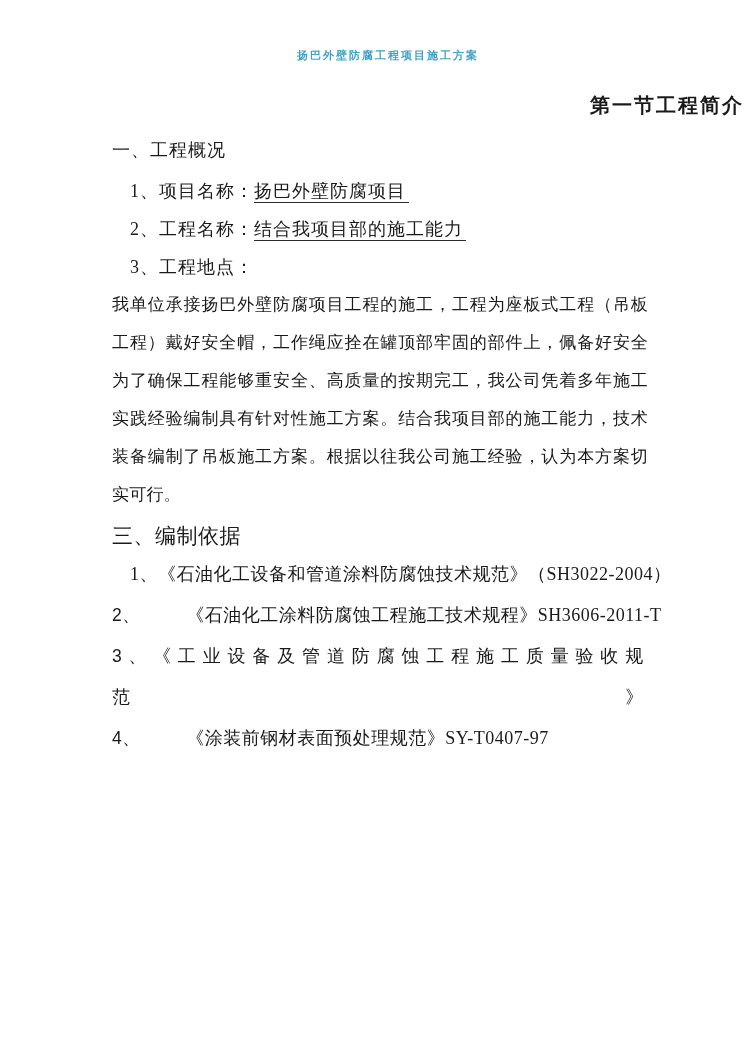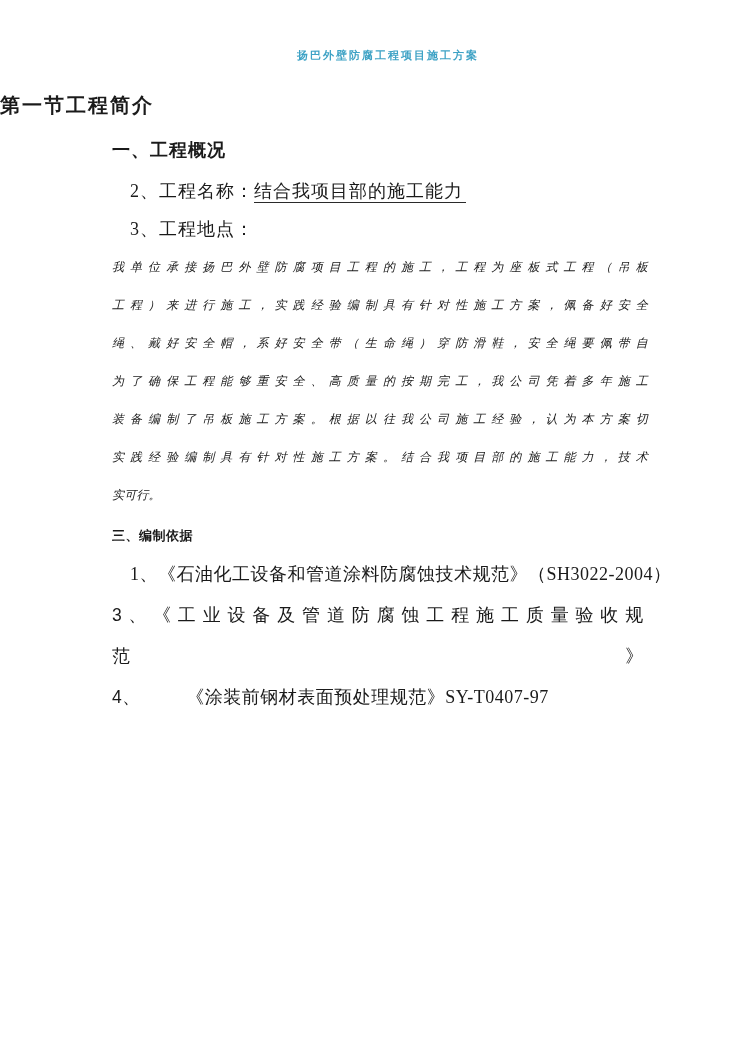--- a/index.html
+++ b/index.html
@@ -23,67 +23,66 @@
     font-weight: bold;
     letter-spacing: 2px;
     color: #3ea2c5;
   }
   .doc-title {
     position: absolute;
     top: 92px;
     left: 0;
     width: 100%;
     margin: 0;
-    text-align: left;
+    text-align: right;
     font-size: 20px;
     font-weight: bold;
     letter-spacing: 2px;
   }
   .content {
     position: absolute;
     left: 112px;
     top: 138px;
     width: 536px;
   }
   .sec-h {
     margin: 0;
     font-size: 18px;
-    font-weight: bold;
+    font-weight: normal;
     letter-spacing: 1px;
     line-height: 24px;
   }
   .sec2-h { margin-top: 2px; line-height: 38px; height: 38px; }
   .sec3-h {
     margin-top: 4px;
-    font-size: 13px;
+    font-size: 21px;
     line-height: 36px;
     height: 36px;
     letter-spacing: 0.5px;
   }
   .fields { margin-top: 10px; }
   .frow {
     height: 38px;
     line-height: 38px;
     font-size: 18px;
     letter-spacing: 1px;
     white-space: nowrap;
   }
   .indent { padding-left: 18px; }
   .u {
     border-bottom: 1px solid #2a2a2a;
     padding: 0 3px 1px 0;
   }
   .para { margin: 0; }
   .pline {
-    font-size: 12px;
+    font-size: 17px;
     line-height: 38px;
     letter-spacing: 0.2px;
     text-align: justify;
     text-align-last: justify;
-    font-style: italic;
   }
   .pline.last {
     text-align: right;
     text-align-last: left;
   }
   .refs { margin-top: 0; }
   .ref {
     line-height: 41px;
     font-size: 18px;
     letter-spacing: 0.5px;
@@ -109,43 +108,48 @@
   <div class="doc-header">扬巴外壁防腐工程项目施工方案</div>
 
   <h1 class="doc-title">第一节工程简介</h1>
 
   <div class="content">
 
     <h2 class="sec-h">一、工程概况</h2>
 
     <div class="fields">
       <div class="frow indent">
+        <span>1、项目名称：</span><span class="u">扬巴外壁防腐项目</span>
+      </div>
+      <div class="frow indent">
         <span>2、工程名称：</span><span class="u">结合我项目部的施工能力</span>
       </div>
       <div class="frow indent">
         <span>3、工程地点：</span><span></span>
       </div>
     </div>
 
 
     <div class="para">
       <div class="pline">我单位承接扬巴外壁防腐项目工程的施工，工程为座板式工程（吊板</div>
-      <div class="pline">工程）来进行施工，实践经验编制具有针对性施工方案，佩备好安全</div>
-      <div class="pline">绳、戴好安全帽，系好安全带（生命绳）穿防滑鞋，安全绳要佩带自</div>
+      <div class="pline">工程）戴好安全帽，工作绳应拴在罐顶部牢固的部件上，佩备好安全</div>
       <div class="pline">为了确保工程能够重安全、高质量的按期完工，我公司凭着多年施工</div>
+      <div class="pline">实践经验编制具有针对性施工方案。结合我项目部的施工能力，技术</div>
       <div class="pline">装备编制了吊板施工方案。根据以往我公司施工经验，认为本方案切</div>
-      <div class="pline">实践经验编制具有针对性施工方案。结合我项目部的施工能力，技术</div>
       <div class="pline last">实可行。</div>
     </div>
 
     <h2 class="sec-h sec3-h">三、编制依据</h2>
 
     <div class="refs">
       <div class="ref indent">
         <span>1、</span><span>《石油化工设备和管道涂料防腐蚀技术规范》（SH3022-2004）</span>
+      </div>
+      <div class="ref">
+        <span class="num-lat">2、</span><span class="gap"></span><span>《石油化工涂料防腐蚀工程施工技术规程》SH3606-2011-T</span>
       </div>
       <div class="ref ref-justified">
         <span class="num-lat">3、</span><span>《工业设备及管道防腐蚀工程施工质量验收规范》</span>
       </div>
       <div class="ref">
         <span class="num-lat">4、</span><span class="gap"></span><span>《涂装前钢材表面预处理规范》SY-T0407-97</span>
       </div>
     </div>
 
   </div>

